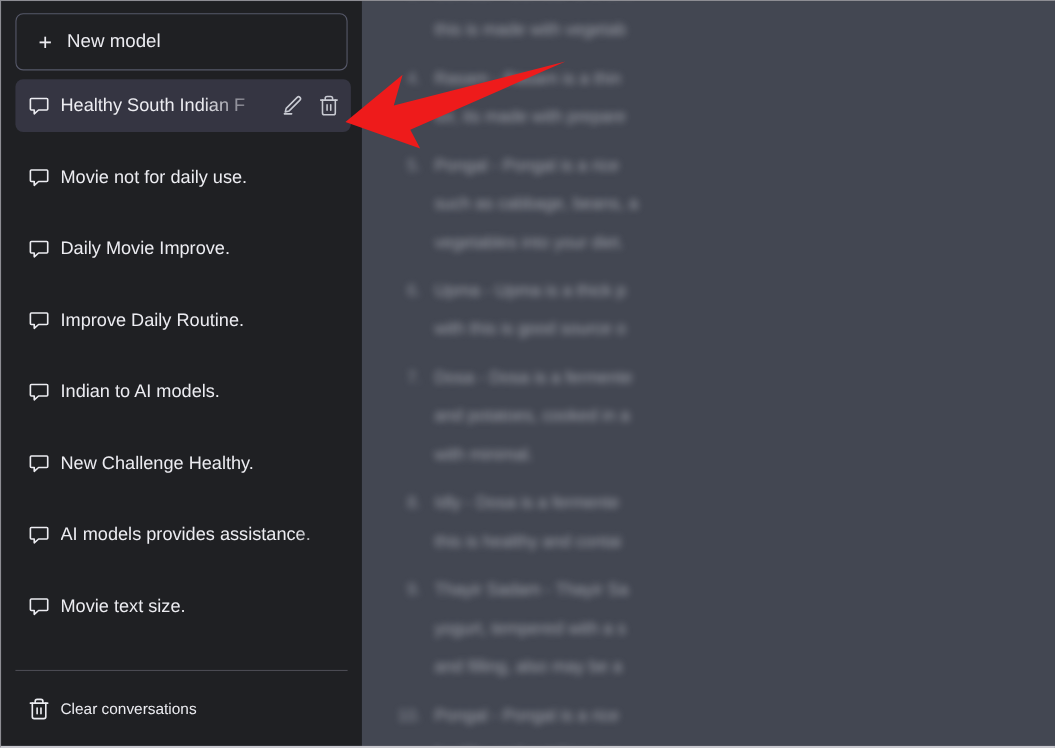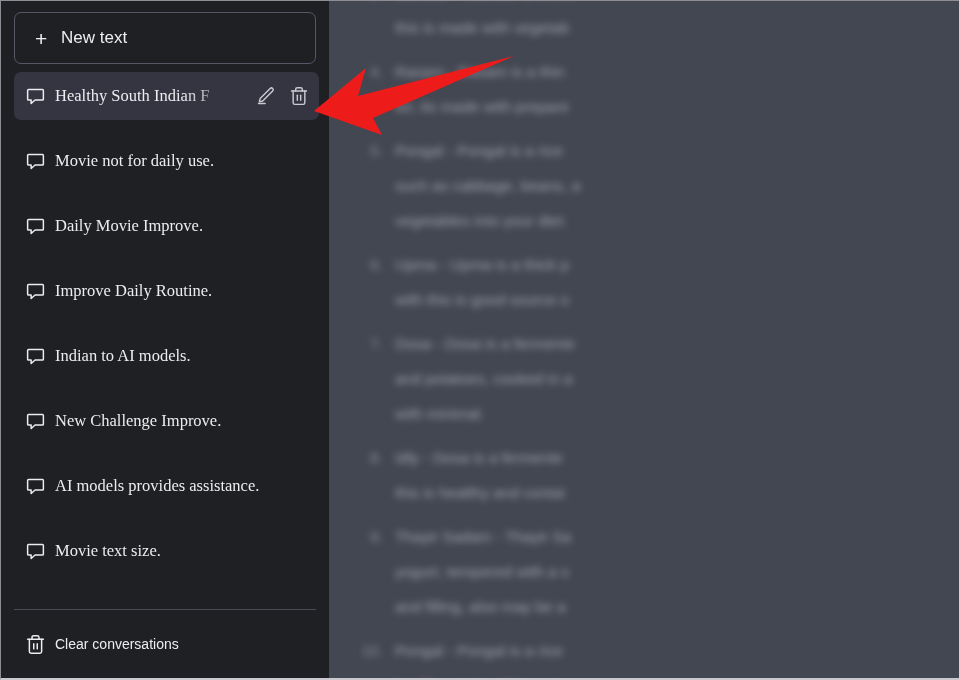--- a/index.html
+++ b/index.html
@@ -69,21 +69,20 @@
   .new-chat .plus{
     font-size:21px;line-height:1;width:26px;
     display:inline-block;color:#ececf1;font-weight:400;
   }
   .new-chat .nc-label{margin-left:0;}
 
   .chat-list{
     flex:1 1 auto;
     padding:8px 10px 0 13px;
     overflow:hidden;
-    font-family:Liberation Serif, serif;
   }
   .chat-item{
     position:relative;
     display:flex;align-items:center;
     height:48px;
     border-radius:7px;
     padding:0 10px 0 11px;
     color:#ececf1;
     font-size:16.5px;
     cursor:pointer;
@@ -203,21 +202,21 @@
           </span>
         </div>
       </div>
   </div>
 
   <div class="sidebar">
 
     <div class="sidebar-top">
       <div class="new-chat">
         <span class="plus">+</span>
-        <span class="nc-label">New text</span>
+        <span class="nc-label">New model</span>
       </div>
     </div>
 
     <div class="chat-list" id="chatlist">
         <div class="chat-item selected">
           <span class="ci-icon">
             <svg width="21" height="21" viewBox="0 0 24 24" fill="none" stroke="#ececf1" stroke-width="1.7" stroke-linecap="round" stroke-linejoin="round">
               <path d="M20 4H4a1 1 0 0 0-1 1v10a1 1 0 0 0 1 1h3v4l4.5-4H20a1 1 0 0 0 1-1V5a1 1 0 0 0-1-1z"></path>
             </svg>
           </span>
@@ -270,21 +269,21 @@
             </svg>
           </span>
           <span class="ci-label">Indian to AI models.</span>
         </div>
         <div class="chat-item">
           <span class="ci-icon">
             <svg width="21" height="21" viewBox="0 0 24 24" fill="none" stroke="#ececf1" stroke-width="1.7" stroke-linecap="round" stroke-linejoin="round">
               <path d="M20 4H4a1 1 0 0 0-1 1v10a1 1 0 0 0 1 1h3v4l4.5-4H20a1 1 0 0 0 1-1V5a1 1 0 0 0-1-1z"></path>
             </svg>
           </span>
-          <span class="ci-label">New Challenge Improve.</span>
+          <span class="ci-label">New Challenge Healthy.</span>
         </div>
         <div class="chat-item">
           <span class="ci-icon">
             <svg width="21" height="21" viewBox="0 0 24 24" fill="none" stroke="#ececf1" stroke-width="1.7" stroke-linecap="round" stroke-linejoin="round">
               <path d="M20 4H4a1 1 0 0 0-1 1v10a1 1 0 0 0 1 1h3v4l4.5-4H20a1 1 0 0 0 1-1V5a1 1 0 0 0-1-1z"></path>
             </svg>
           </span>
           <span class="ci-label">AI models provides assistance.</span>
         </div>
         <div class="chat-item">

